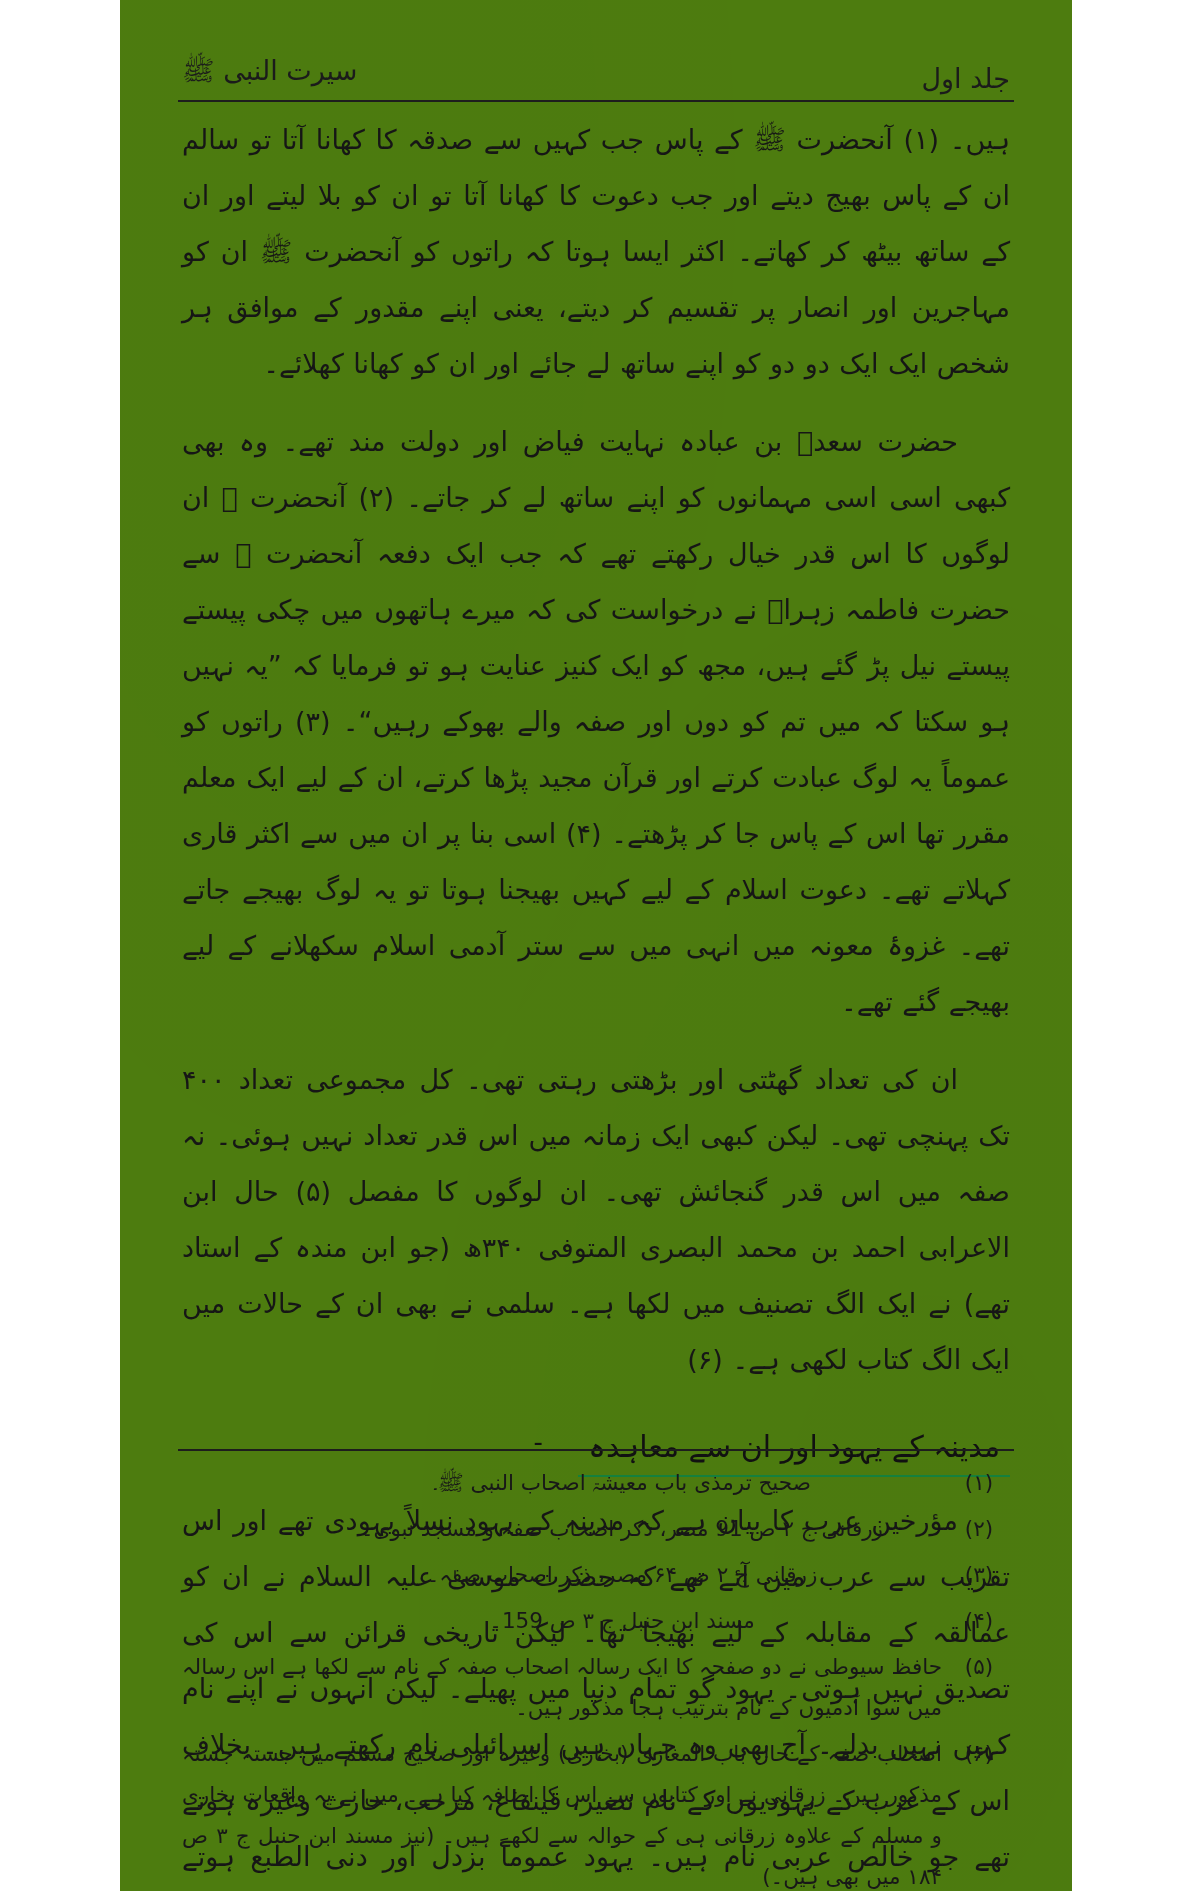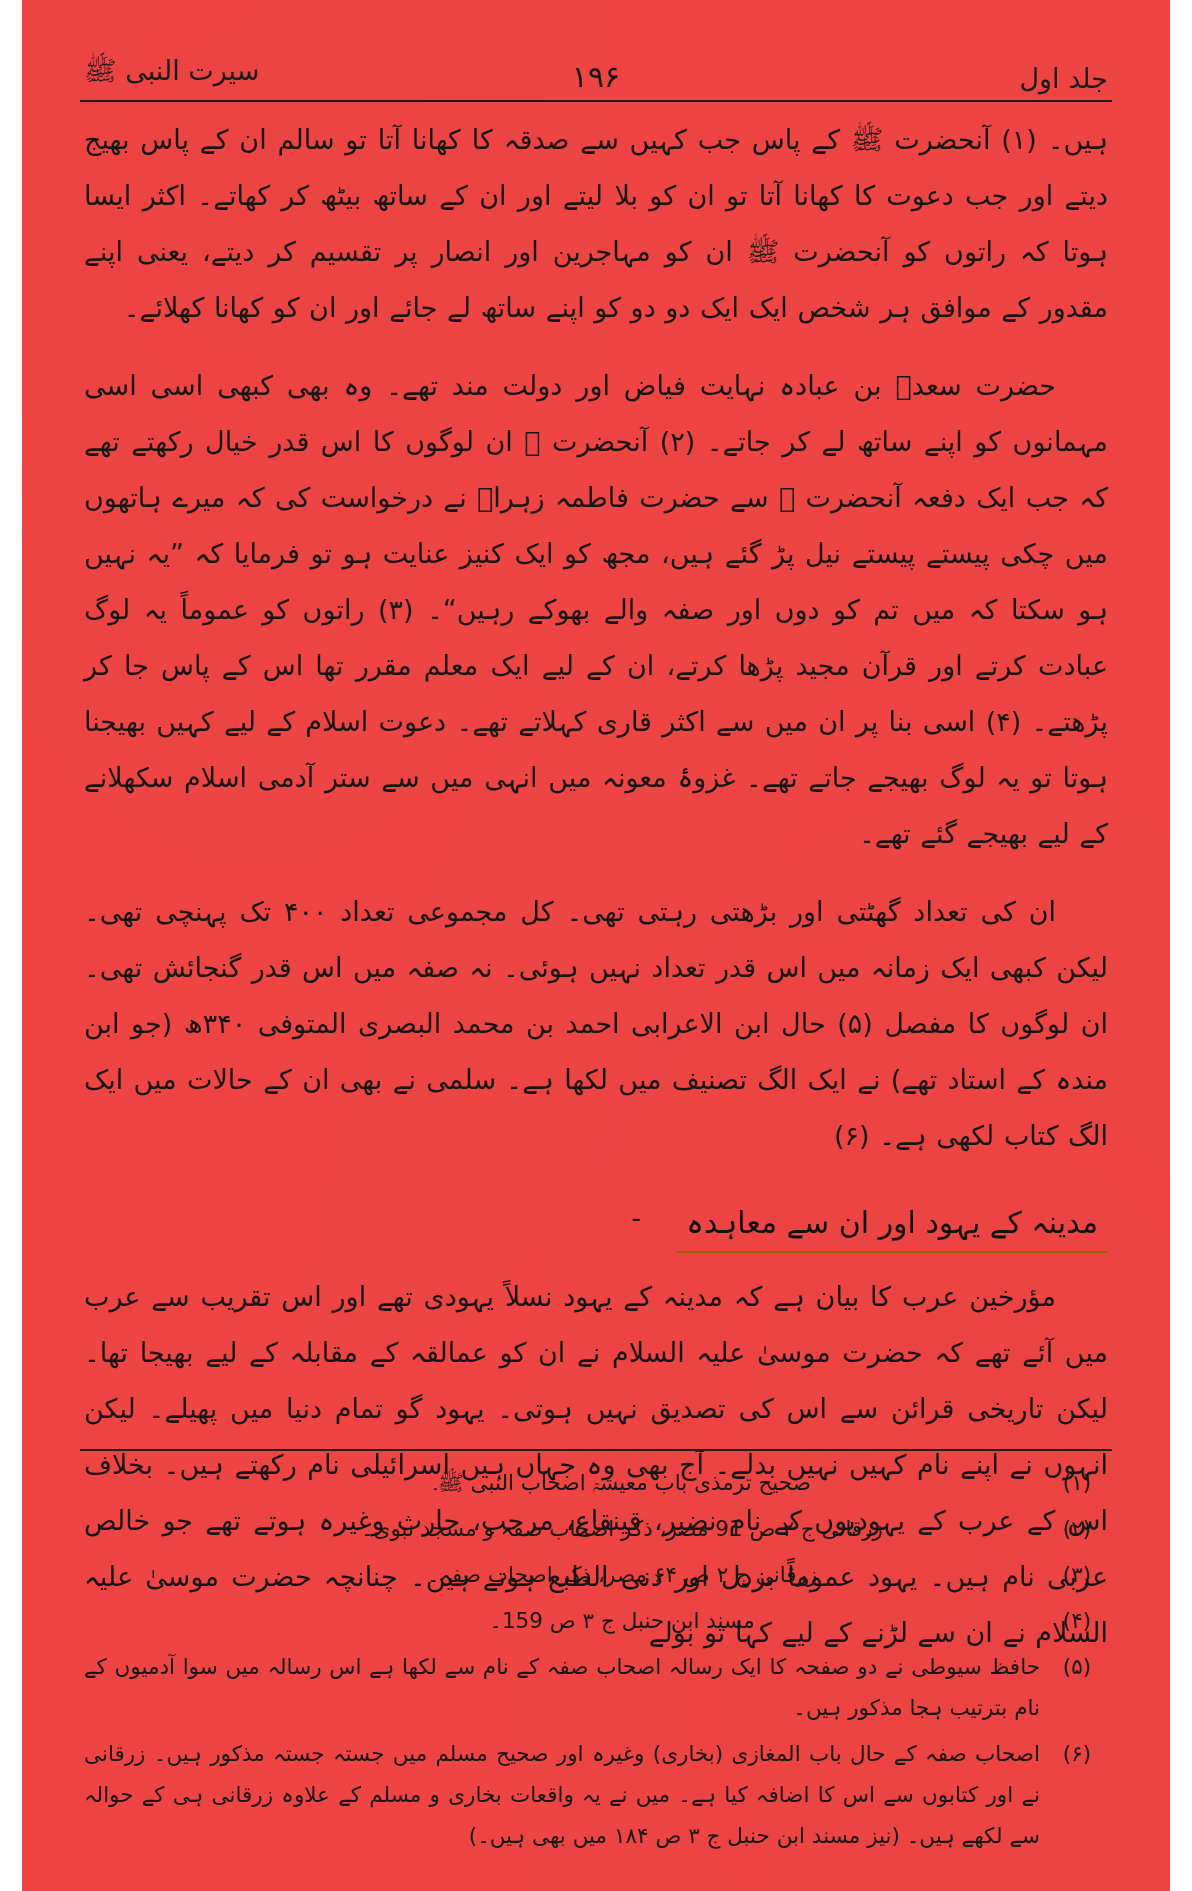--- a/index.html
+++ b/index.html
@@ -5,24 +5,24 @@
   html, body {
     margin: 0;
     padding: 0;
     background: #ffffff;
   }
   body {
     font-family: "DejaVu Sans", sans-serif;
   }
   .page {
     position: relative;
-    width: 1148px;
+    width: 952px;
     height: 1891px;
     margin: 0 auto;
-    background: #ef4444;
+    background: #4d7c0f;
     overflow: hidden;
     box-sizing: border-box;
   }
   
   .header {
     position: absolute;
     top: 38px;
     right: 62px;
     left: 62px;
     height: 56px;
@@ -79,21 +79,21 @@
   .heading {
     margin: 30px 0 16px 0;
     text-align: center;
     font-size: 30px;
     color: #111;
     line-height: 48px;
     position: relative;
   }
   .heading .htext {
     display: inline-block;
-    border-bottom: 2px solid #a16207;
+    border-bottom: 2px solid #15803d;
     padding: 0 10px 4px 10px;
   }
   .heading .hdash {
     display: inline-block;
     margin-right: 26px;
     font-size: 26px;
     vertical-align: 6px;
   }
 
   
@@ -143,21 +143,20 @@
   }
 </style>
 </head>
 <body>
 
 <div class="page">
   <div class="paper-tex"></div>
 
   <div class="header">
     <div class="hdr-right">سیرت النبی ﷺ</div>
-    <div class="hdr-center">۱۹۶</div>
     <div class="hdr-left">جلد اول</div>
   </div>
   <div class="rule rule-top"></div>
 
   <div class="body">
     <p class="para noindent">ہیں۔ (۱) آنحضرت ﷺ کے پاس جب کہیں سے صدقہ کا کھانا آتا تو سالم ان کے پاس بھیج دیتے اور جب دعوت کا کھانا آتا تو ان کو بلا لیتے اور ان کے ساتھ بیٹھ کر کھاتے۔ اکثر ایسا ہوتا کہ راتوں کو آنحضرت ﷺ ان کو مہاجرین اور انصار پر تقسیم کر دیتے، یعنی اپنے مقدور کے موافق ہر شخص ایک ایک دو دو کو اپنے ساتھ لے جائے اور ان کو کھانا کھلائے۔</p>
     <p class="para">حضرت سعدؓ بن عبادہ نہایت فیاض اور دولت مند تھے۔ وہ بھی کبھی اسی اسی مہمانوں کو اپنے ساتھ لے کر جاتے۔ (۲) آنحضرت ﷺ ان لوگوں کا اس قدر خیال رکھتے تھے کہ جب ایک دفعہ آنحضرت ﷺ سے حضرت فاطمہ زہراؓ نے درخواست کی کہ میرے ہاتھوں میں چکی پیستے پیستے نیل پڑ گئے ہیں، مجھ کو ایک کنیز عنایت ہو تو فرمایا کہ ”یہ نہیں ہو سکتا کہ میں تم کو دوں اور صفہ والے بھوکے رہیں“۔ (۳) راتوں کو عموماً یہ لوگ عبادت کرتے اور قرآن مجید پڑھا کرتے، ان کے لیے ایک معلم مقرر تھا اس کے پاس جا کر پڑھتے۔ (۴) اسی بنا پر ان میں سے اکثر قاری کہلاتے تھے۔ دعوت اسلام کے لیے کہیں بھیجنا ہوتا تو یہ لوگ بھیجے جاتے تھے۔ غزوۂ معونہ میں انہی میں سے ستر آدمی اسلام سکھلانے کے لیے بھیجے گئے تھے۔</p>
     <p class="para">ان کی تعداد گھٹتی اور بڑھتی رہتی تھی۔ کل مجموعی تعداد ۴۰۰ تک پہنچی تھی۔ لیکن کبھی ایک زمانہ میں اس قدر تعداد نہیں ہوئی۔ نہ صفہ میں اس قدر گنجائش تھی۔ ان لوگوں کا مفصل (۵) حال ابن الاعرابی احمد بن محمد البصری المتوفی ۳۴۰ھ (جو ابن مندہ کے استاد تھے) نے ایک الگ تصنیف میں لکھا ہے۔ سلمی نے بھی ان کے حالات میں ایک الگ کتاب لکھی ہے۔ (۶)</p>
 
     <div class="heading">

